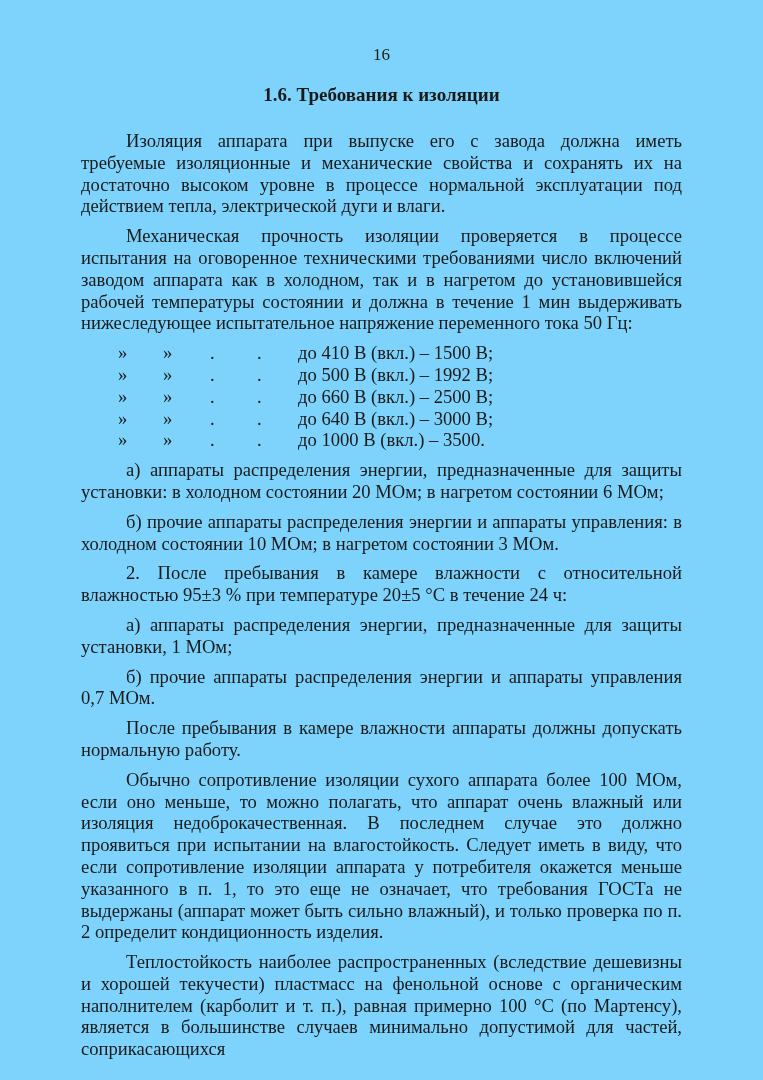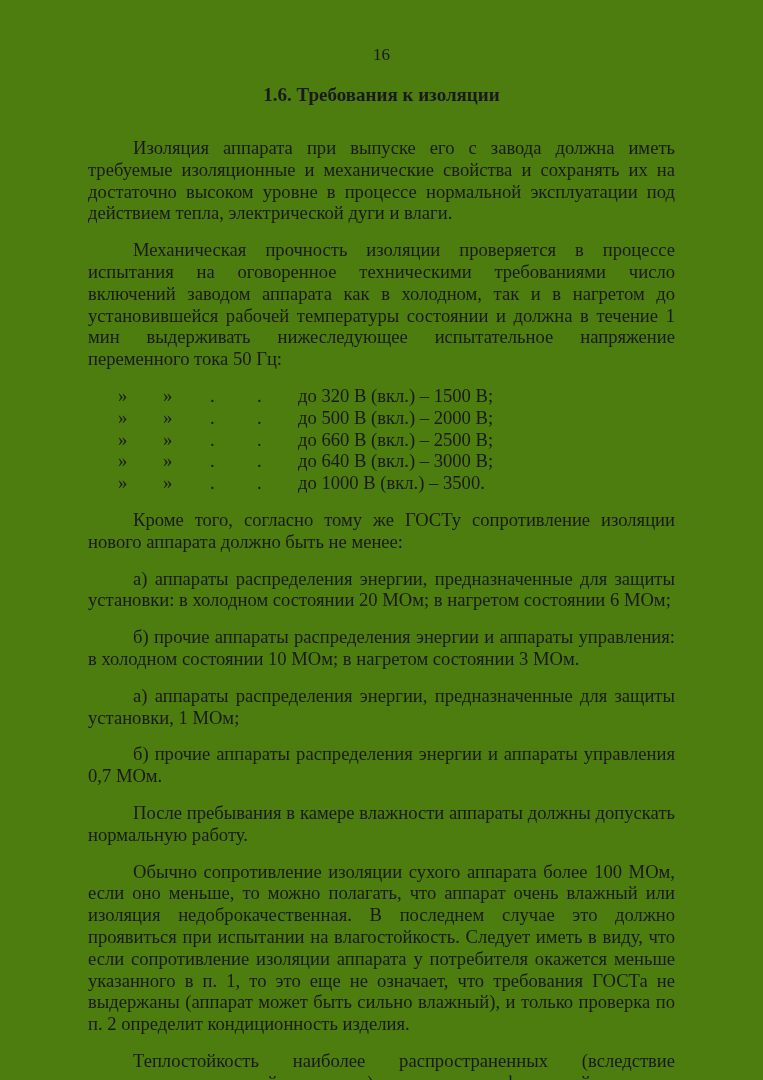--- a/index.html
+++ b/index.html
@@ -1,34 +1,34 @@
 <!DOCTYPE html>
 <html><head>
 <meta charset="utf-8">
 <style>
   html, body { margin: 0; padding: 0; background: #ffffff; }
   body { width: 763px; height: 1080px; position: relative; overflow: hidden; }
   .page {
     position: absolute; left: 0; top: 0; width: 763px; height: 1080px;
-    background: #4d7c0f; color: #1a1a1a;
+    background: #7dd3fc; color: #1a1a1a;
     font-family: "Liberation Serif", "DejaVu Serif", serif;
   }
   .page-number {
     position: absolute; top: 44px; left: 0; width: 763px;
     text-align: center; font-size: 17px; line-height: 22px;
   }
   .heading {
     position: absolute; top: 83px; left: 0; width: 763px;
     text-align: center; font-size: 19px; font-weight: bold; line-height: 24px;
   }
   .body {
     position: absolute; top: 122px; left: 73px; width: 617px;
     font-size: 18.6px; line-height: 21.8px;
   }
-  .p { margin: 15px; text-align: justify; text-indent: 45px; }
+  .p { margin: 8px; text-align: justify; text-indent: 45px; }
   .list-line {
     position: relative; height: 21.8px; white-space: nowrap;
   }
   .list-line span { position: absolute; top: 0; }
   .c1 { left: 45px; }
   .c2 { left: 90px; }
   .c3 { left: 137px; }
   .c4 { left: 184px; }
   .c5 { left: 225px; }
   .nominal { padding-left: 45px; white-space: nowrap; height: 21.8px; }
@@ -42,28 +42,28 @@
 
   <div class="body">
     <p class="p">Изоляция аппарата при выпуске его с завода должна иметь требуемые изоляционные и механические свойства и сохранять их на достаточно высоком уровне в процессе нормальной эксплуатации под действием тепла, электрической дуги и влаги.</p>
     <p class="p">Механическая прочность изоляции проверяется в процессе испытания на оговоренное техническими требованиями число включений заводом аппарата как в холодном, так и в нагретом до установившейся рабочей температуры состоянии и должна в течение 1 мин выдерживать нижеследующее испытательное напряжение переменного тока 50 Гц:</p>
 
     <div class="list-line">
       <span class="c1">»</span>
       <span class="c2">»</span>
       <span class="c3">.</span>
       <span class="c4">.</span>
-      <span class="c5">до 320 В (вкл.) – 1500 В;</span>
+      <span class="c5">до 410 В (вкл.) – 1500 В;</span>
     </div>
     <div class="list-line">
       <span class="c1">»</span>
       <span class="c2">»</span>
       <span class="c3">.</span>
       <span class="c4">.</span>
-      <span class="c5">до 500 В (вкл.) – 2000 В;</span>
+      <span class="c5">до 500 В (вкл.) – 1992 В;</span>
     </div>
     <div class="list-line">
       <span class="c1">»</span>
       <span class="c2">»</span>
       <span class="c3">.</span>
       <span class="c4">.</span>
       <span class="c5">до 660 В (вкл.) – 2500 В;</span>
     </div>
     <div class="list-line">
       <span class="c1">»</span>
@@ -73,22 +73,22 @@
       <span class="c5">до 640 В (вкл.) – 3000 В;</span>
     </div>
     <div class="list-line">
       <span class="c1">»</span>
       <span class="c2">»</span>
       <span class="c3">.</span>
       <span class="c4">.</span>
       <span class="c5">до 1000 В (вкл.) – 3500.</span>
     </div>
 
-    <p class="p">Кроме того, согласно тому же ГОСТу сопротивление изоляции нового аппарата должно быть не менее:</p>
     <p class="p">а) аппараты распределения энергии, предназначенные для защиты установки: в холодном состоянии 20 МОм; в нагретом состоянии 6 МОм;</p>
     <p class="p">б) прочие аппараты распределения энергии и аппараты управления: в холодном состоянии 10 МОм; в нагретом состоянии 3 МОм.</p>
+    <p class="p">2. После пребывания в камере влажности с относительной влажностью 95±3 % при температуре 20±5 °С в течение 24 ч:</p>
     <p class="p">а) аппараты распределения энергии, предназначенные для защиты установки, 1 МОм;</p>
     <p class="p">б) прочие аппараты распределения энергии и аппараты управления 0,7 МОм.</p>
     <p class="p">После пребывания в камере влажности аппараты должны допускать нормальную работу.</p>
     <p class="p">Обычно сопротивление изоляции сухого аппарата более 100 МОм, если оно меньше, то можно полагать, что аппарат очень влажный или изоляция недоброкачественная. В последнем случае это должно проявиться при испытании на влагостойкость. Следует иметь в виду, что если сопротивление изоляции аппарата у потребителя окажется меньше указанного в п. 1, то это еще не означает, что требования ГОСТа не выдержаны (аппарат может быть сильно влажный), и только проверка по п. 2 определит кондиционность изделия.</p>
     <p class="p">Теплостойкость наиболее распространенных (вследствие дешевизны и хорошей текучести) пластмасс на фенольной основе с органическим наполнителем (карболит и т. п.), равная примерно 100 °С (по Мартенсу), является в большинстве случаев минимально допустимой для частей, соприкасающихся</p>
   </div>
 </div>
 
 </body></html>

